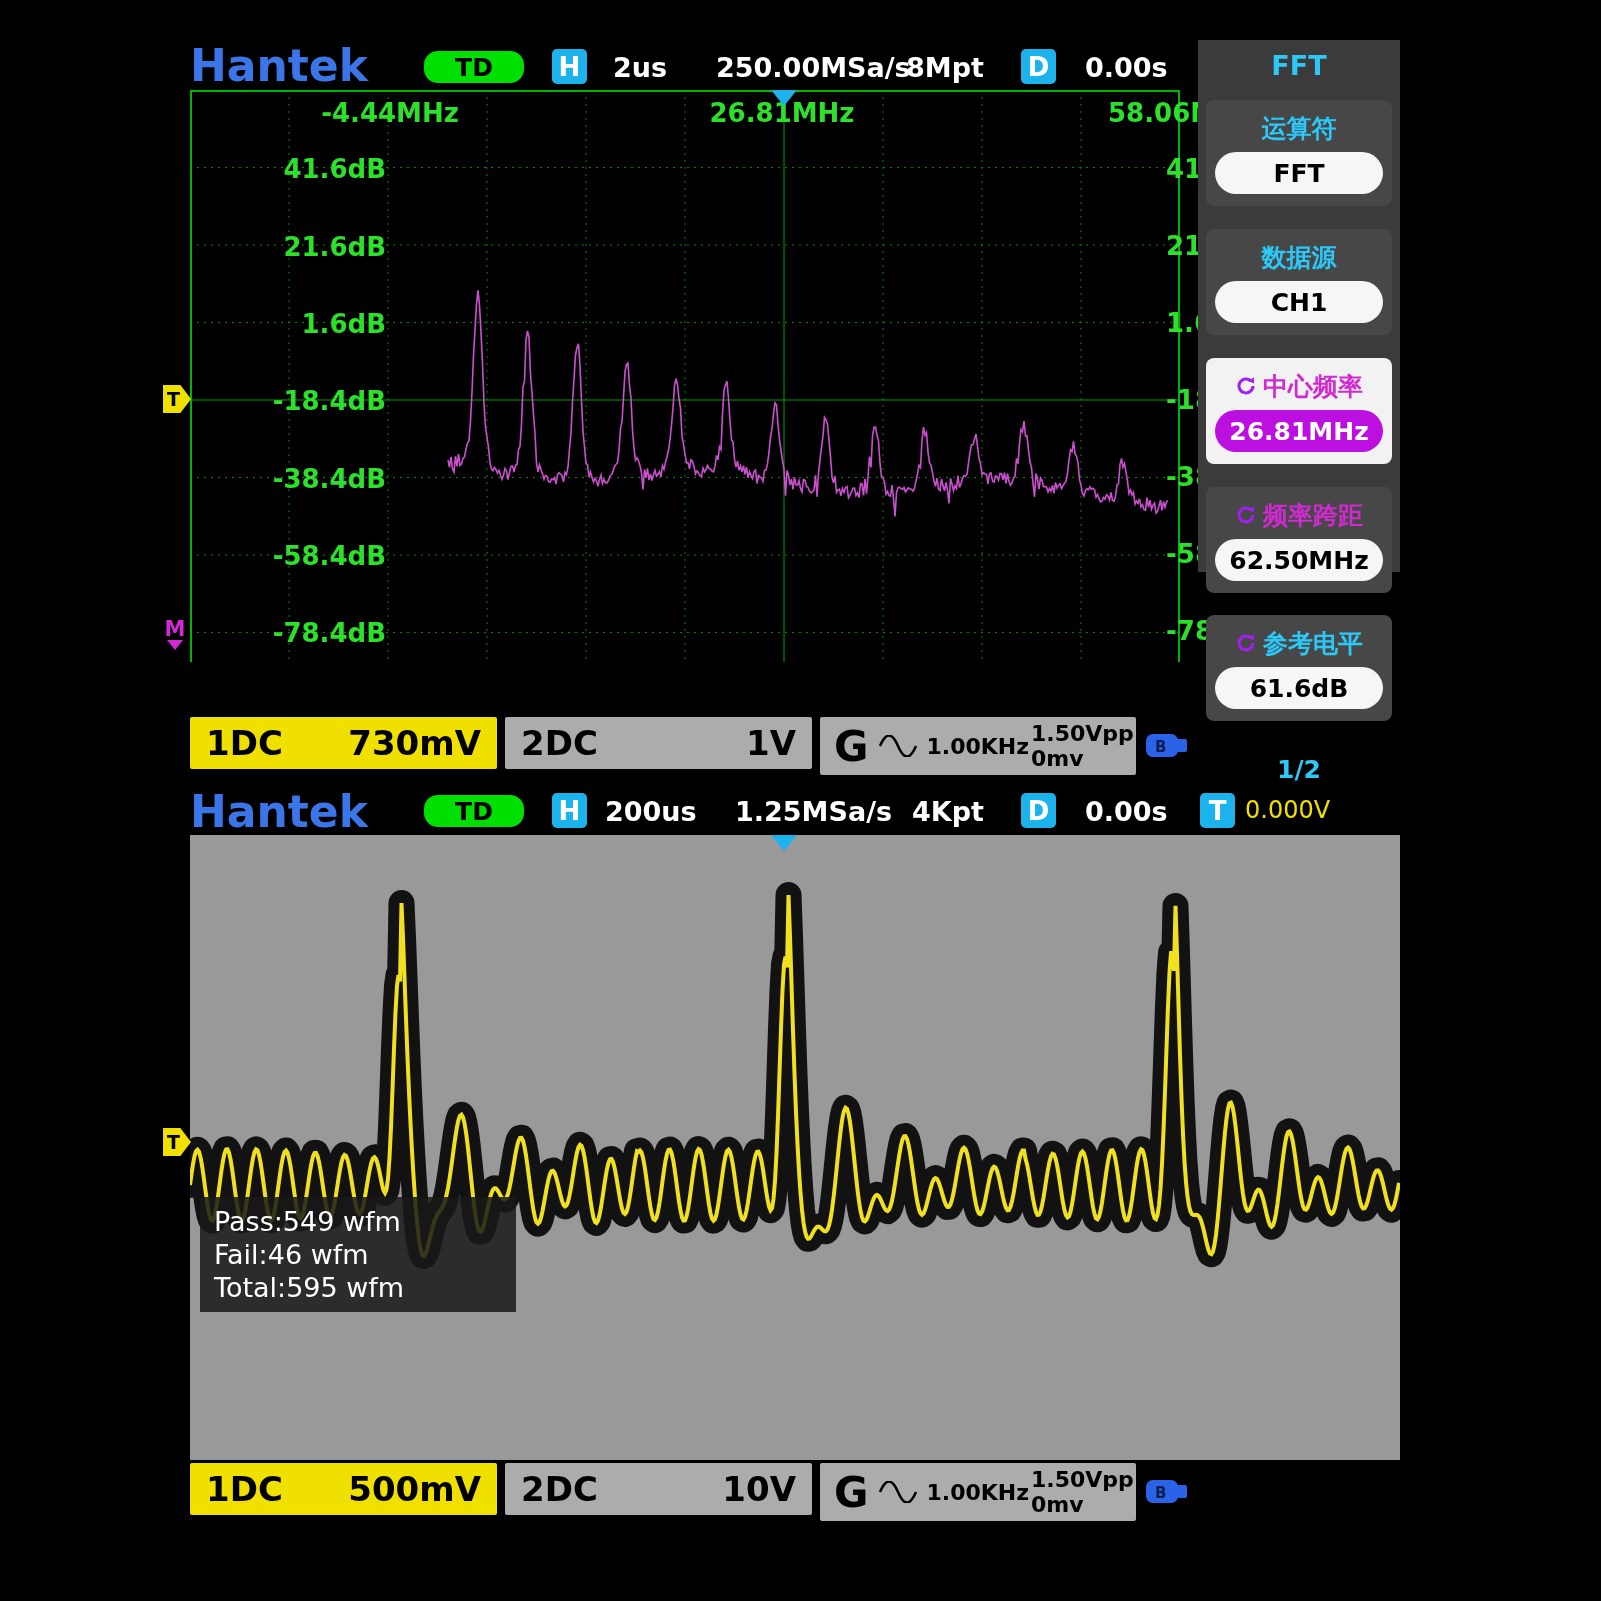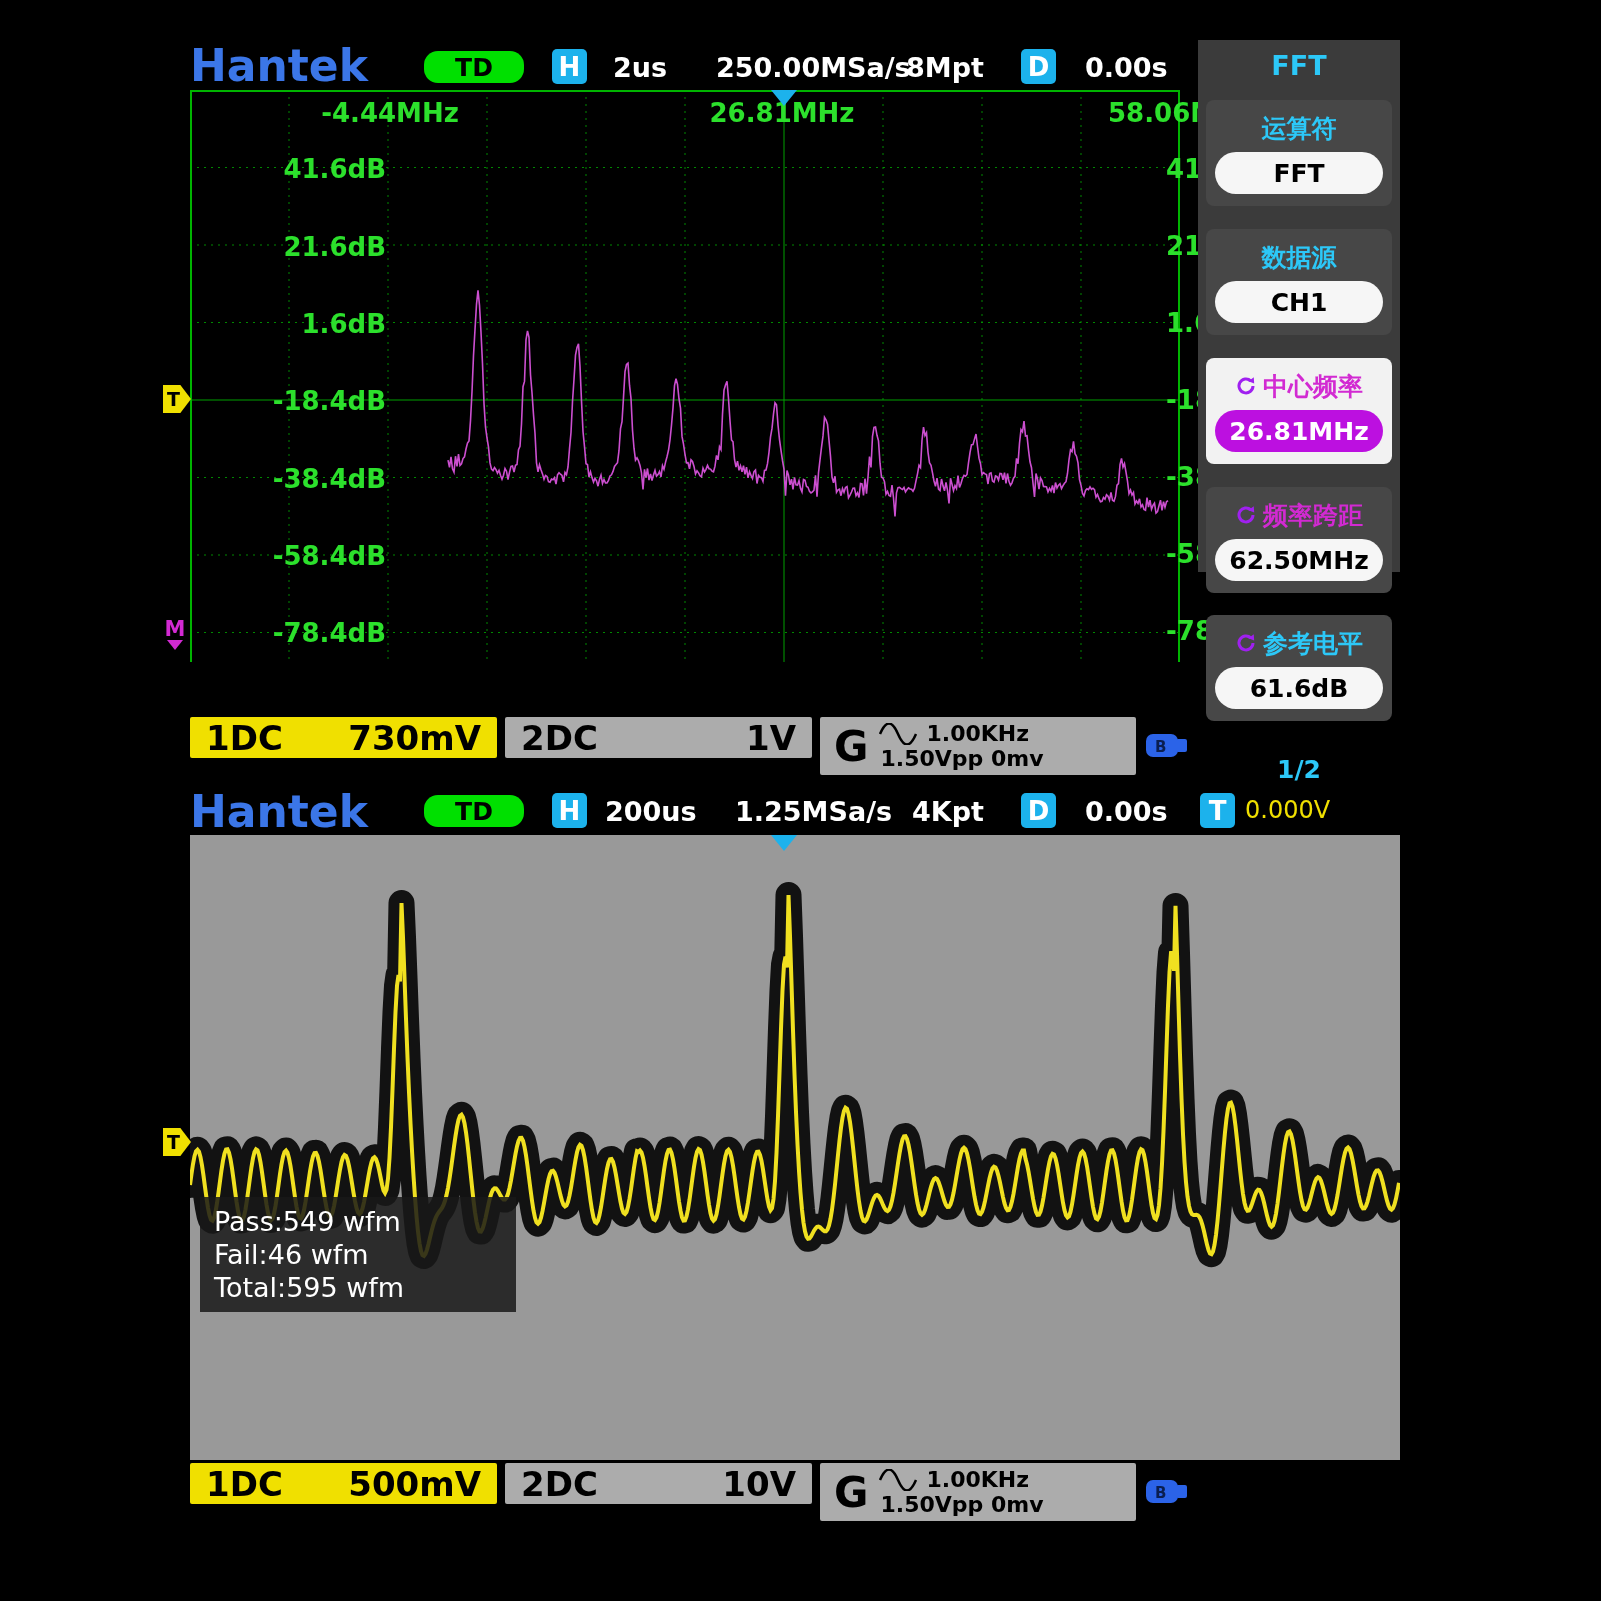--- a/index.html
+++ b/index.html
@@ -18,27 +18,27 @@
   .freq-label{position:absolute;color:var(--label_green,#2ce02c);font-size:26px;font-weight:bold;white-space:nowrap}
   .db-label{position:absolute;left:36px;width:160px;text-align:right;color:var(--label_green,#2ce02c);font-size:26px;font-weight:bold}
   .db-label-r{position:absolute;color:var(--label_green,#2ce02c);font-size:26px;font-weight:bold;white-space:nowrap;z-index:1}
   .tri-down{position:absolute;width:0;height:0;border-left:13px solid transparent;border-right:13px solid transparent;border-top:16px solid var(--badge_cyan,#1cb2ec)}
   .t-marker{position:absolute;width:28px;height:28px;background:var(--ch1_yellow,#f0e000);
             clip-path:polygon(0 0,62% 0,100% 50%,62% 100%,0 100%);
             color:#000;font-weight:bold;font-size:19px;display:flex;align-items:center;padding-left:4px;z-index:2}
   .m-marker{z-index:2;display:flex;flex-direction:column;align-items:center;width:26px}
   .m-text{color:var(--menu_magenta,#d22ad2);font-weight:bold;font-size:21px;line-height:22px}
   .m-arrow{width:0;height:0;border-left:8px solid transparent;border-right:8px solid transparent;border-top:10px solid var(--menu_magenta,#d22ad2)}
-  .ch-badge{height:41px;display:flex;justify-content:space-between;align-items:center;padding:0 16px;
+  .ch-badge{height:52px;display:flex;justify-content:space-between;align-items:center;padding:0 16px;
             font-weight:bold;font-size:34px;color:#000;border-radius:2px}
   .ch1-bg{background:var(--ch1_yellow,#f0e000)}
   .gray-bg{background:var(--gray_badge,#acacac)}
   .gen-badge{height:58px;display:flex;align-items:center;gap:10px;padding:0 14px;border-radius:2px;background:var(--gray_badge,#acacac)}
   .g-letter{font-size:42px;font-weight:bold;color:#000}
-  .g-col{display:flex;flex-direction:column;justify-content:flex-end}
+  .g-col{display:flex;flex-direction:row;justify-content:flex-end}
   .g-row1{display:flex;align-items:center;gap:8px;font-size:22px;font-weight:bold;color:#000}
   .g-row2{font-size:22px;font-weight:bold;color:#000;padding-left:2px}
   .sidebar{background:#3b3b3b;z-index:5}
   .sb-title{position:absolute;top:10px;left:0;width:100%;text-align:center;color:var(--menu_cyan,#2cc8f8);font-size:27px;font-weight:bold}
   .sb-item{position:absolute;left:8px;width:186px;height:106px;background:#474747;border-radius:8px;
            display:flex;flex-direction:column;align-items:center;justify-content:space-evenly;padding:4px 0}
   .sb-item.selected{background:#f2f2f2}
   .sb-label{font-size:25px;font-weight:bold;display:flex;align-items:center;gap:6px;white-space:nowrap}
   .lbl-cyan{color:var(--menu_cyan,#2cc8f8)}
   .lbl-magenta{color:var(--menu_magenta,#d22ad2)}

